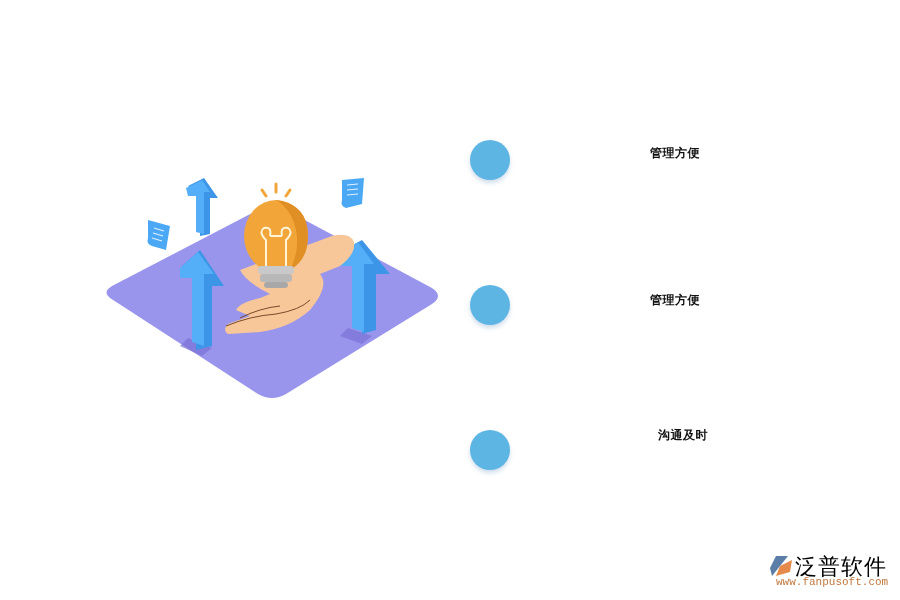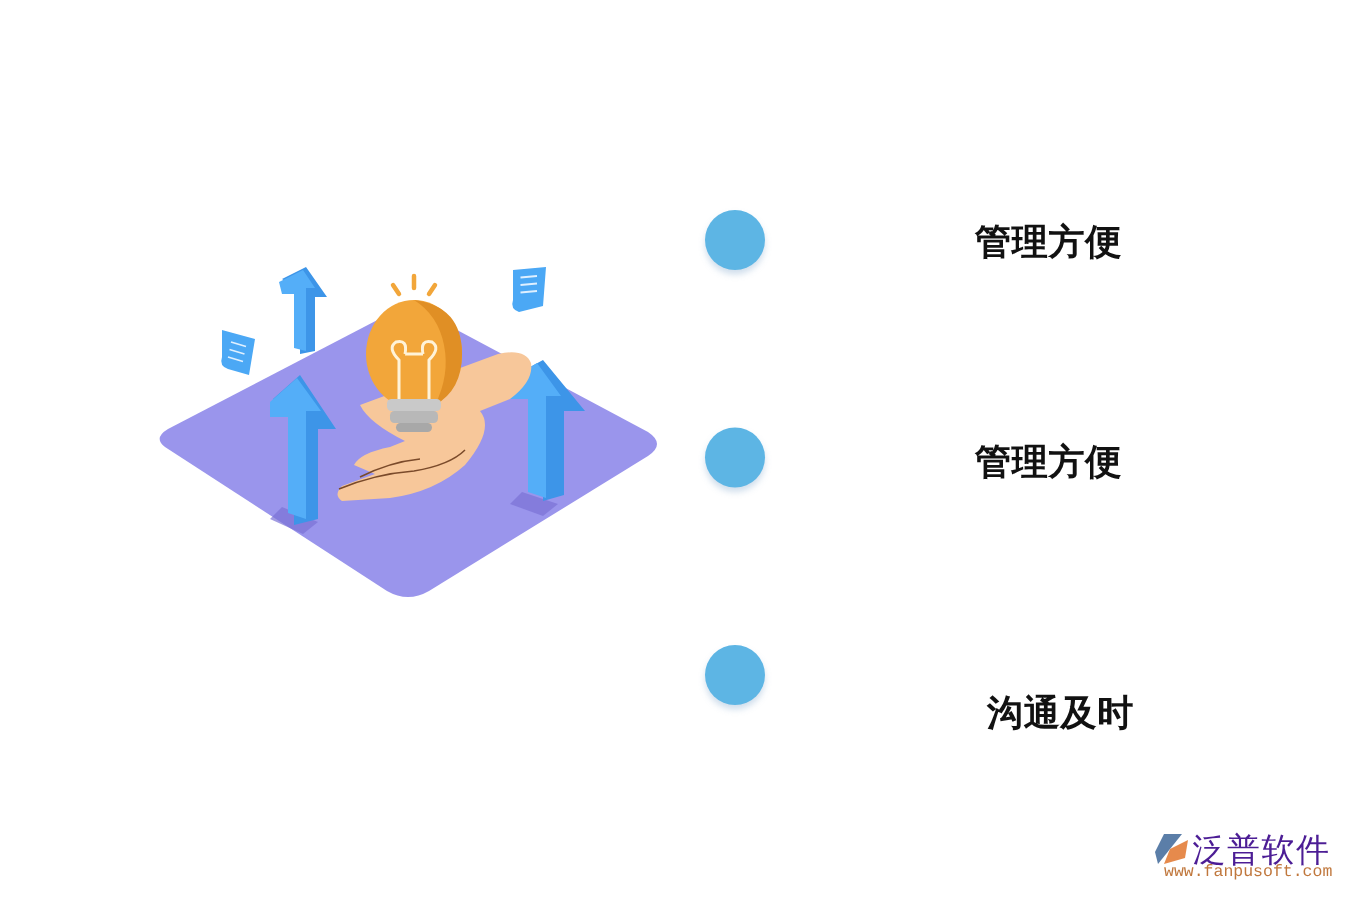--- a/index.html
+++ b/index.html
@@ -6,25 +6,25 @@
   body {
     width: 900px; height: 600px; background: #ffffff; position: relative; overflow: hidden;
     font-family: "DejaVu Sans", "Liberation Sans", sans-serif;
   }
   .illustration { position: absolute; left: 100px; top: 170px; width: 350px; height: 240px; }
   .feature-dot {
     position: absolute; width: 40px; height: 40px; border-radius: 50%;
     background: #5db5e4; box-shadow: 0 3px 4px rgba(120, 160, 200, 0.35);
   }
   .feature-label {
-    position: absolute; font-size: 24px; font-weight: bold; color: #111111; letter-spacing: 0.5px;
+    position: absolute; font-size: 12px; font-weight: bold; color: #111111; letter-spacing: 0.5px;
     white-space: nowrap;
   }
   .logo { position: absolute; left: 768px; top: 552px; width: 128px; height: 40px; }
-  .logo-name { position: absolute; left: 27px; top: 0px; font-size: 22px; color: #4c1d95; letter-spacing: 1px; white-space: nowrap; }
+  .logo-name { position: absolute; left: 27px; top: 0px; font-size: 22px; color: #000000; letter-spacing: 1px; white-space: nowrap; }
   .logo-url { position: absolute; left: 8px; top: 24px; font-family: Liberation Mono, monospace; font-size: 11px; color: #c0773c; white-space: nowrap; }
 </style>
 </head>
 <body>
 
 <svg class="illustration" viewBox="0 0 350 240" width="350" height="240">
 
   <path d="M10 128 Q2 122 12 116 L158 40 Q172 34 186 40 L332 118 Q344 126 332 134 L186 224 Q172 232 158 224 Z" fill="#9a95ec"></path>
 
   <path d="M88 168 L112 178 L102 186 L80 176 Z" fill="#7a72d6" opacity="0.7"></path>
@@ -71,21 +71,21 @@
   </g>
 </svg>
 
 <div class="feature-dot" style="left:470px; top:140px;"></div>
 <div class="feature-label" style="left:650px; top:145px;">管理方便</div>
 
 <div class="feature-dot" style="left:470px; top:285px;"></div>
 <div class="feature-label" style="left:650px; top:292px;">管理方便</div>
 
 <div class="feature-dot" style="left:470px; top:430px;"></div>
-<div class="feature-label" style="left:658px; top:427px;margin-top:32px;">沟通及时</div>
+<div class="feature-label" style="left:658px; top:427px;">沟通及时</div>
 
 <div class="logo">
   <svg width="26" height="24" viewBox="0 0 26 24" style="position:absolute;left:0;top:2px;">
     <path d="M8 2 L20 2 L12 12 L4 22 L2 14 Z" fill="#5b7ea8"></path>
     <path d="M12 12 L24 6 L22 18 L8 22 Z" fill="#e68a4c"></path>
   </svg>
   <span class="logo-name">泛普软件</span>
   <span class="logo-url">www.fanpusoft.com</span>
 </div>
 

